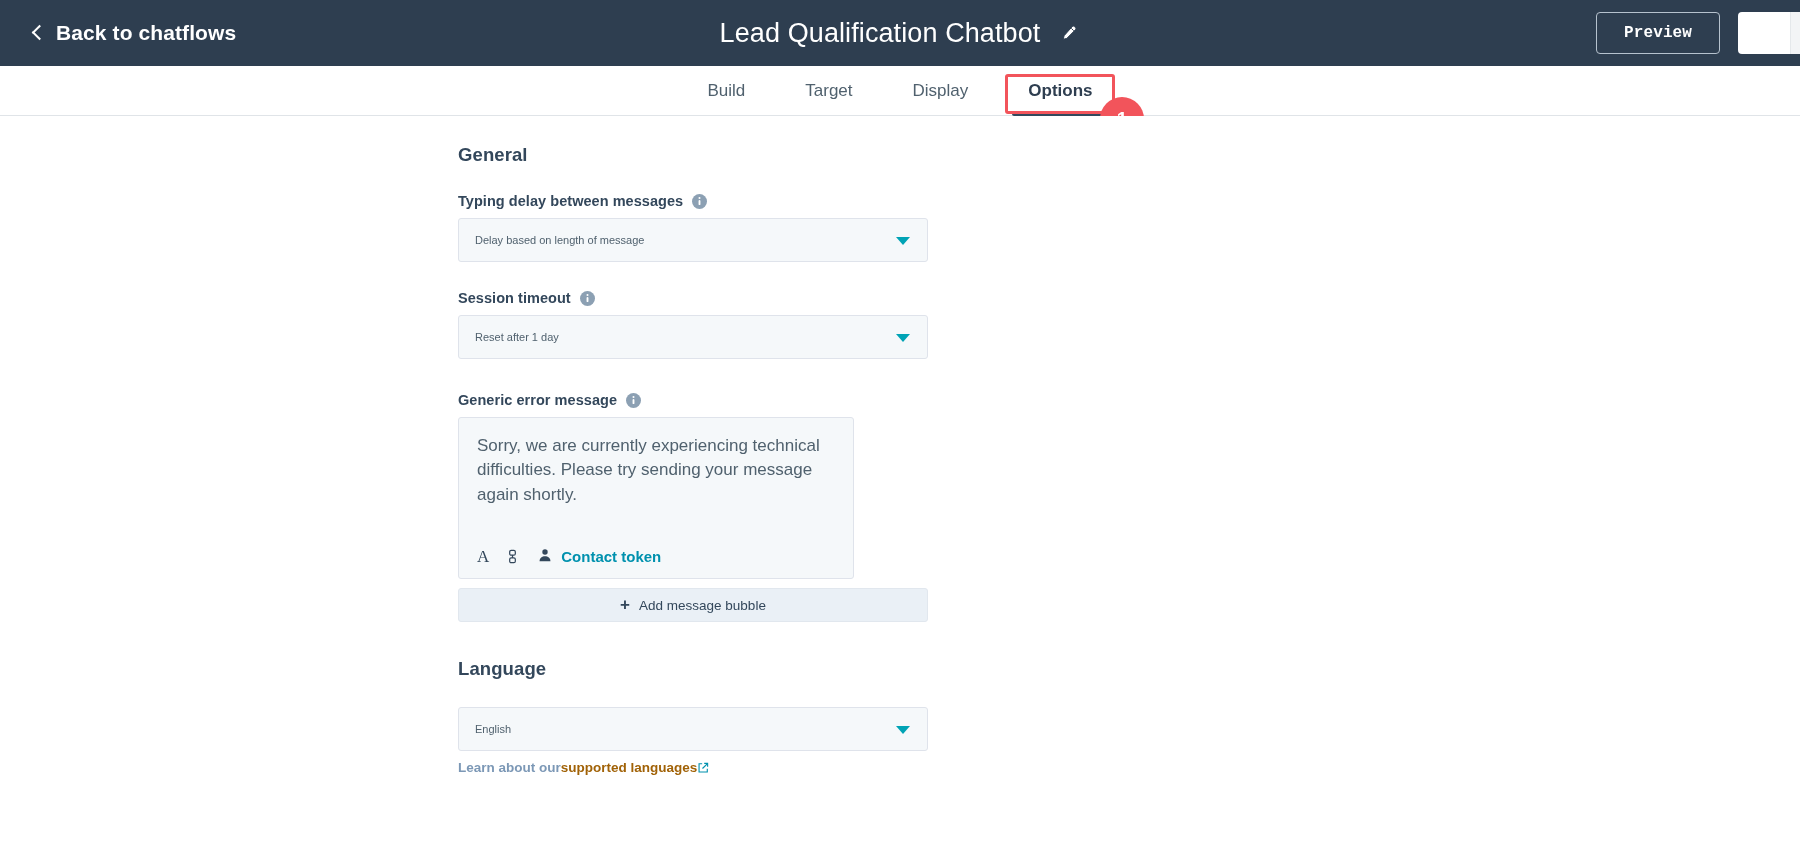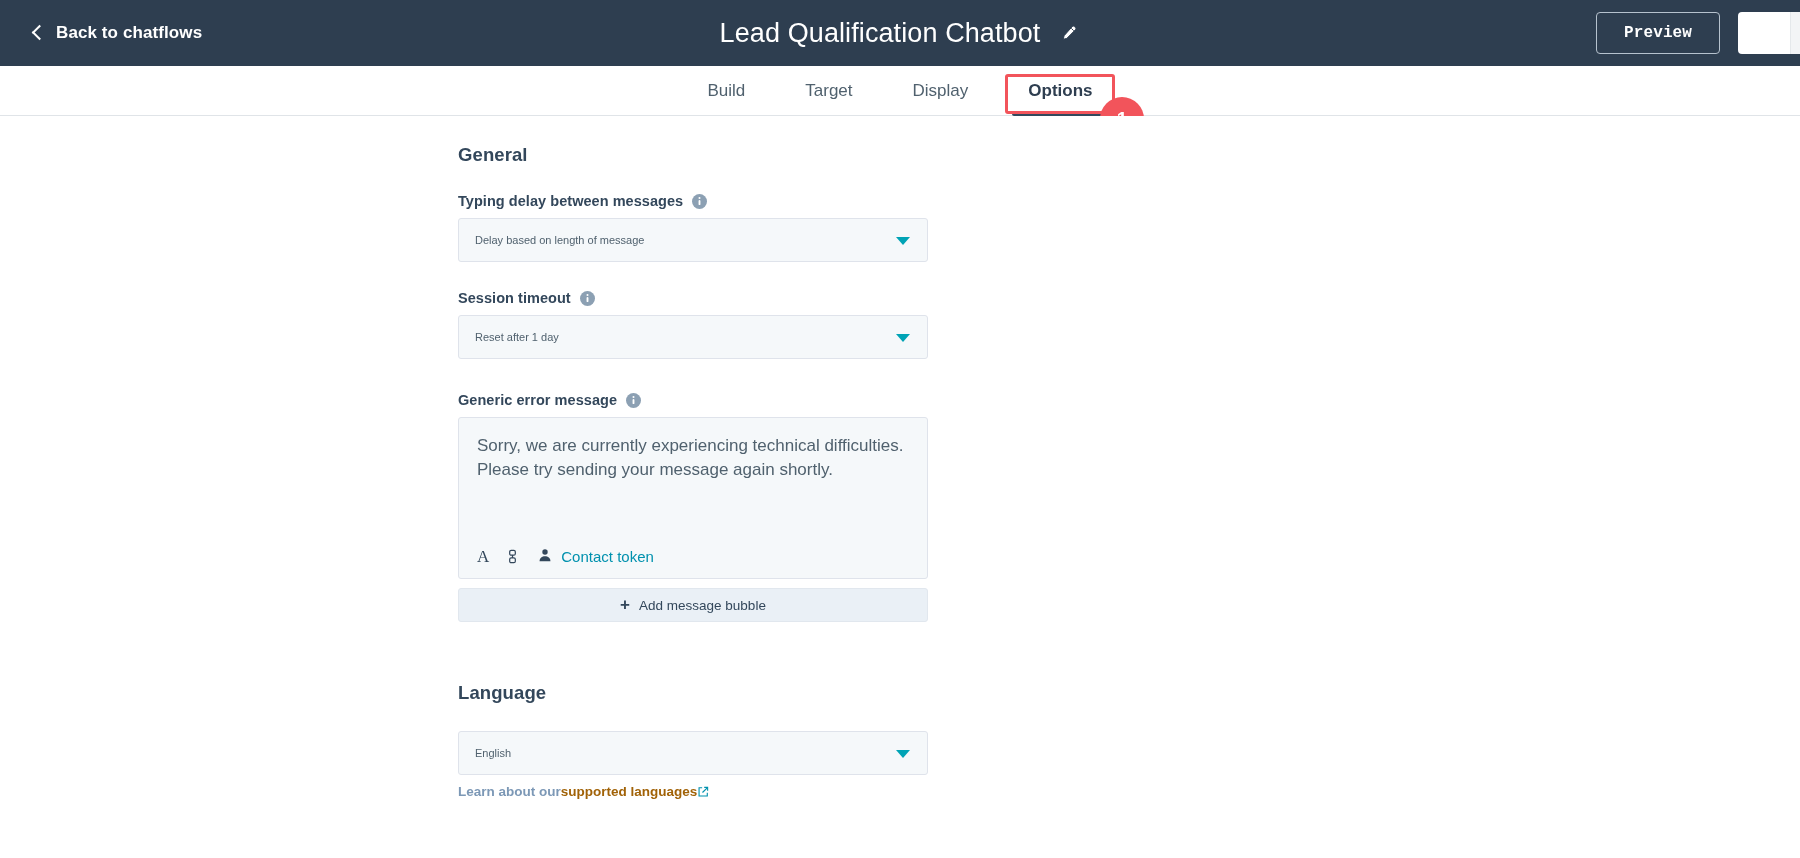--- a/index.html
+++ b/index.html
@@ -20,21 +20,21 @@
     background: #2e3e50;
     display: flex;
     align-items: center;
     padding: 0 34px;
   }
   .back-link {
     display: flex;
     align-items: center;
     gap: 11px;
     color: #ffffff;
-    font-size: 17px;
+    font-size: 21px;
     font-weight: 700;
     letter-spacing: .1px;
     cursor: pointer;
     user-select: none;
   }
   .chev {
     display: inline-block;
     width: 11px;
     height: 11px;
     border-left: 2.4px solid #ffffff;
@@ -185,21 +185,21 @@
     width: 470px;
   }
 
   .section-title {
     font-size: 18.5px;
     font-weight: 700;
     color: #33475b;
     letter-spacing: .1px;
     margin-bottom: 27px;
   }
-  .section-title.second { margin-top: 60px; }
+  .section-title.second { margin-top: 36px; }
 
   .field-label {
     display: flex;
     align-items: center;
     gap: 9px;
     font-size: 14.5px;
     font-weight: 700;
     color: #33475b;
     margin-bottom: 9px;
     letter-spacing: .05px;
@@ -238,21 +238,21 @@
     width: 0; height: 0;
     border-left: 7px solid transparent;
     border-right: 7px solid transparent;
     border-top: 8px solid #00a3b5;
   }
 
   .gap-md { height: 28px; }
   .gap-lg { height: 33px; }
 
   .textarea-box {
-    width: 470px;
+    width: 396px;
     background: #f5f8fa;
     border: 1px solid #dfe3eb;
     border-radius: 3px;
     padding: 16px 18px 0 18px;
     height: 162px;
     display: flex;
     flex-direction: column;
     justify-content: space-between;
   }
   .textarea-text {
@@ -280,21 +280,21 @@
     color: #33475b;
     line-height: 1;
     font-family: "Liberation Serif", serif;
   }
   .token-link {
     display: inline-flex;
     align-items: center;
     gap: 9px;
     color: #0091ae;
     font-size: 15px;
-    font-weight: 400;
+    font-weight: 700;
     cursor: pointer;
     margin-left: 2px;
   }
 
   .add-bubble {
     margin-top: 9px;
     width: 470px;
     height: 34px;
     background: #eaf0f6;
     border: 1px solid #e1e7ee;

